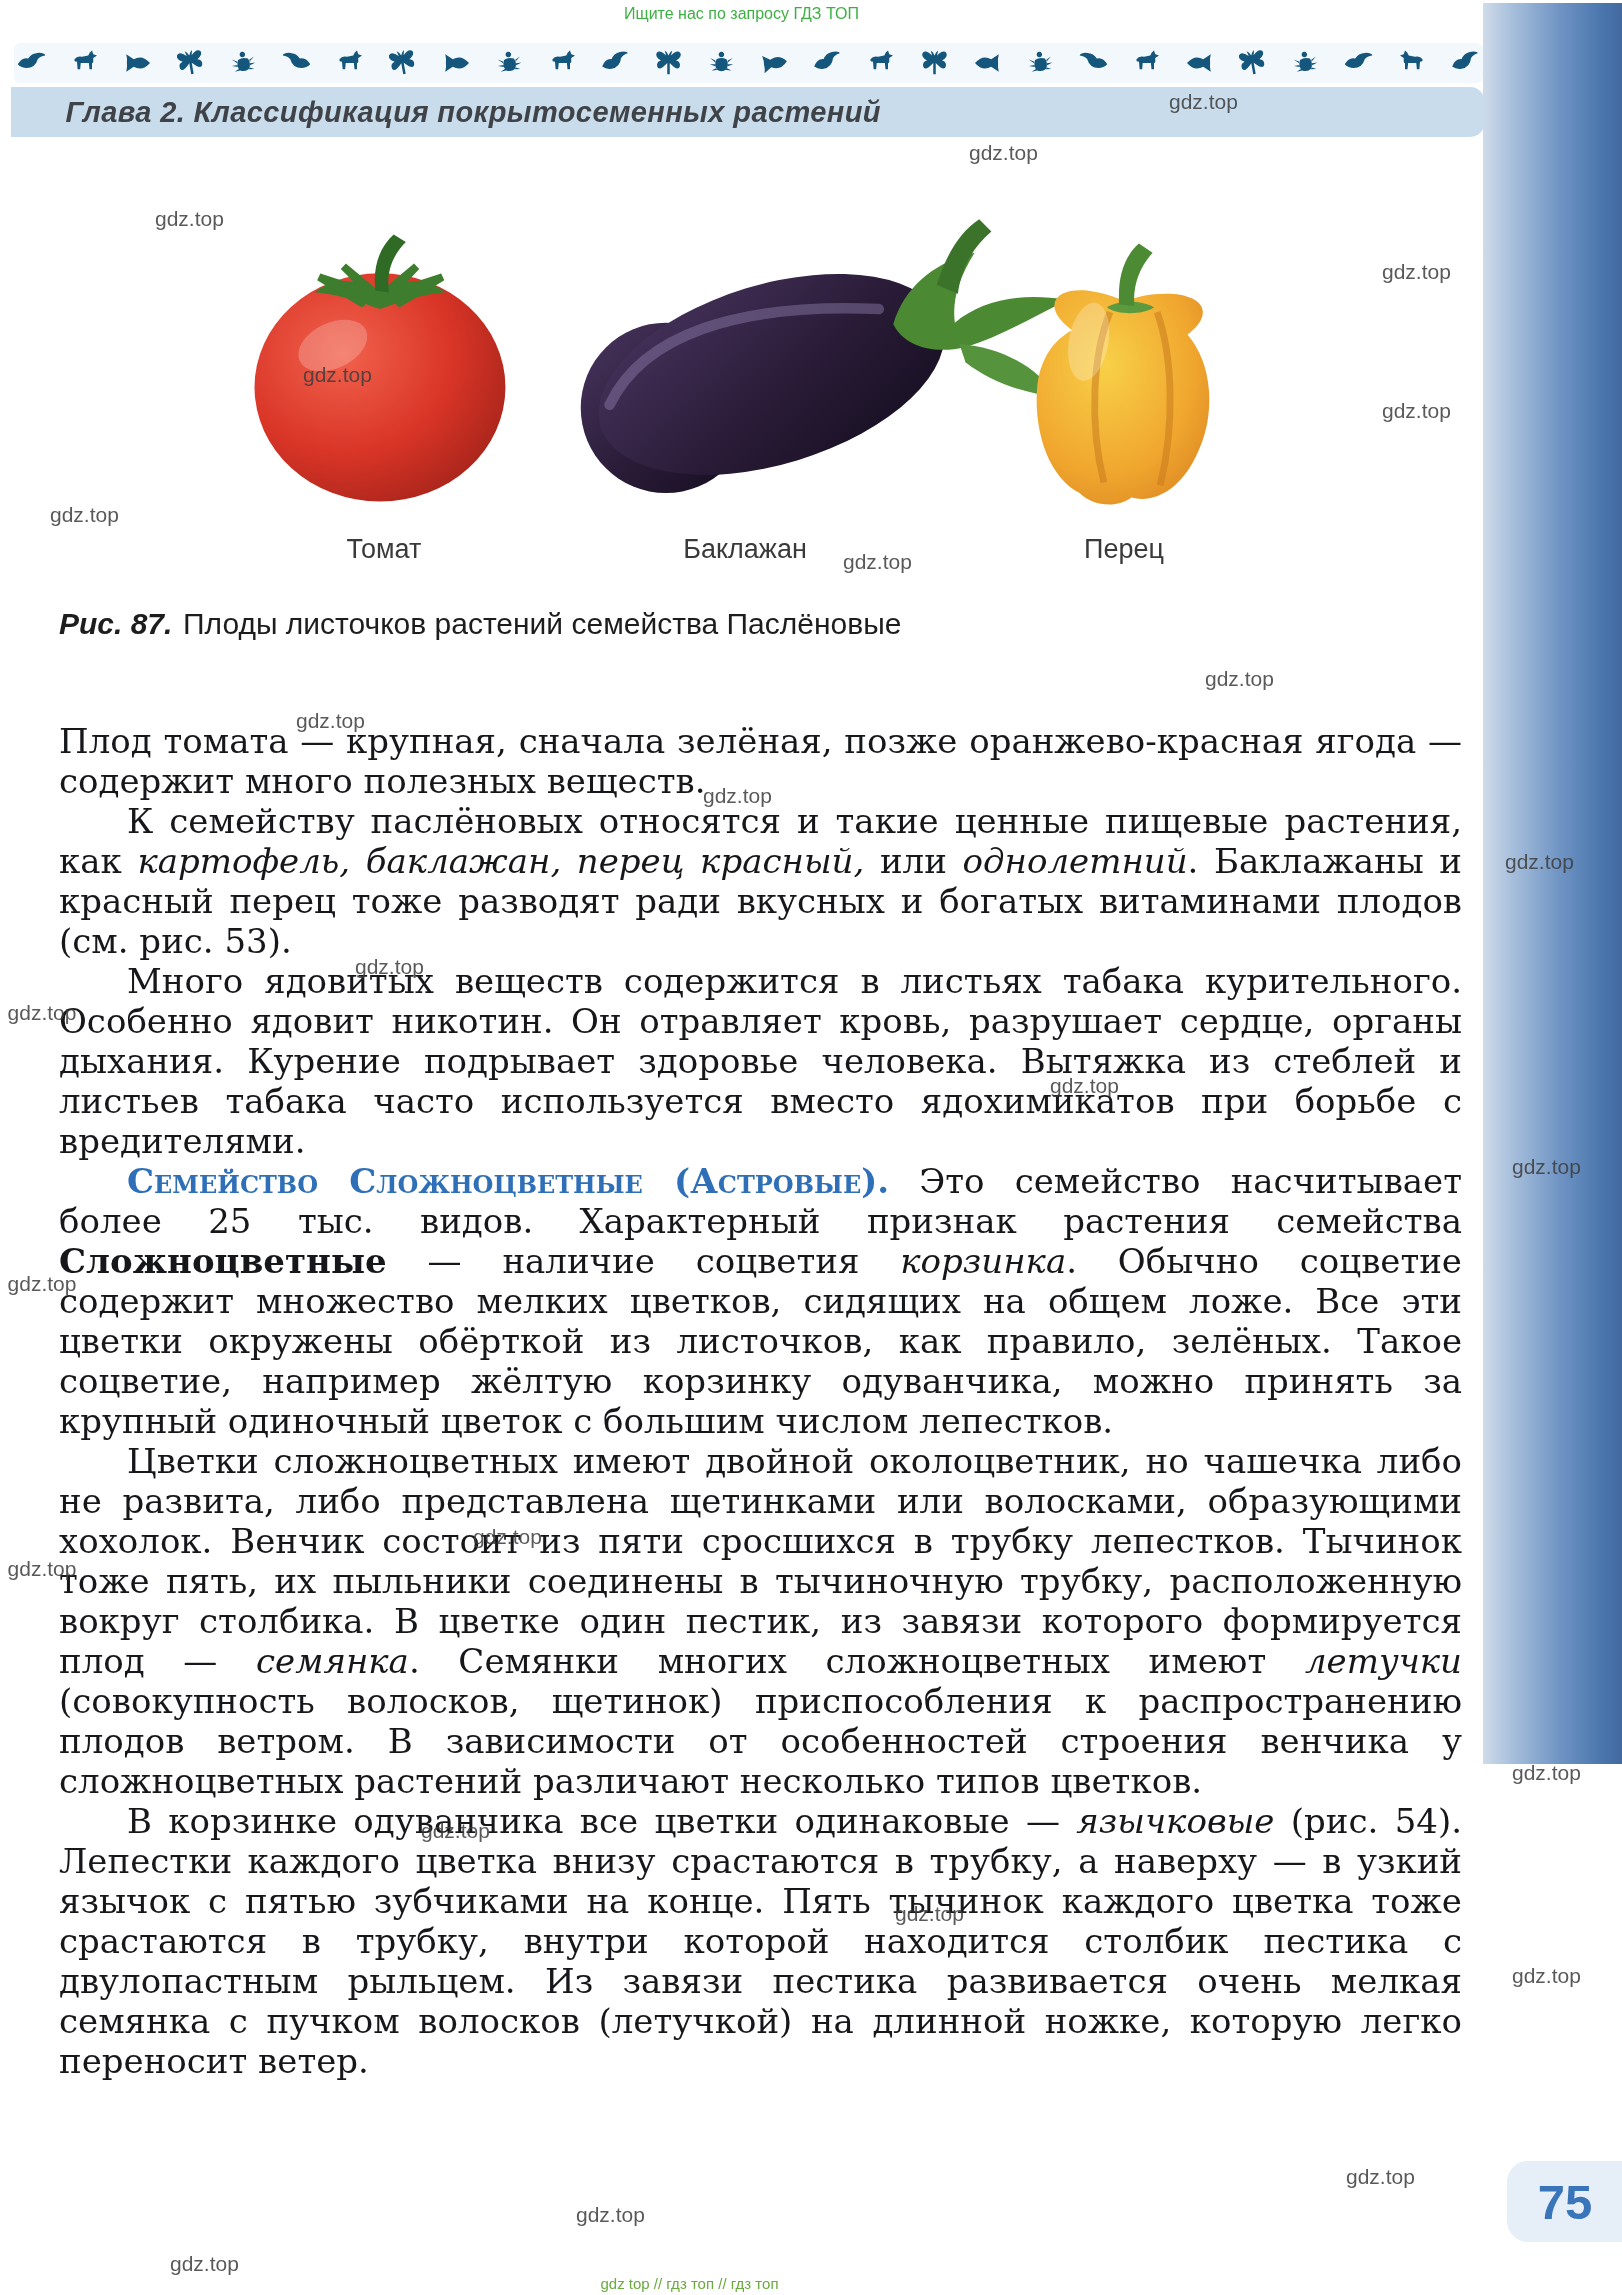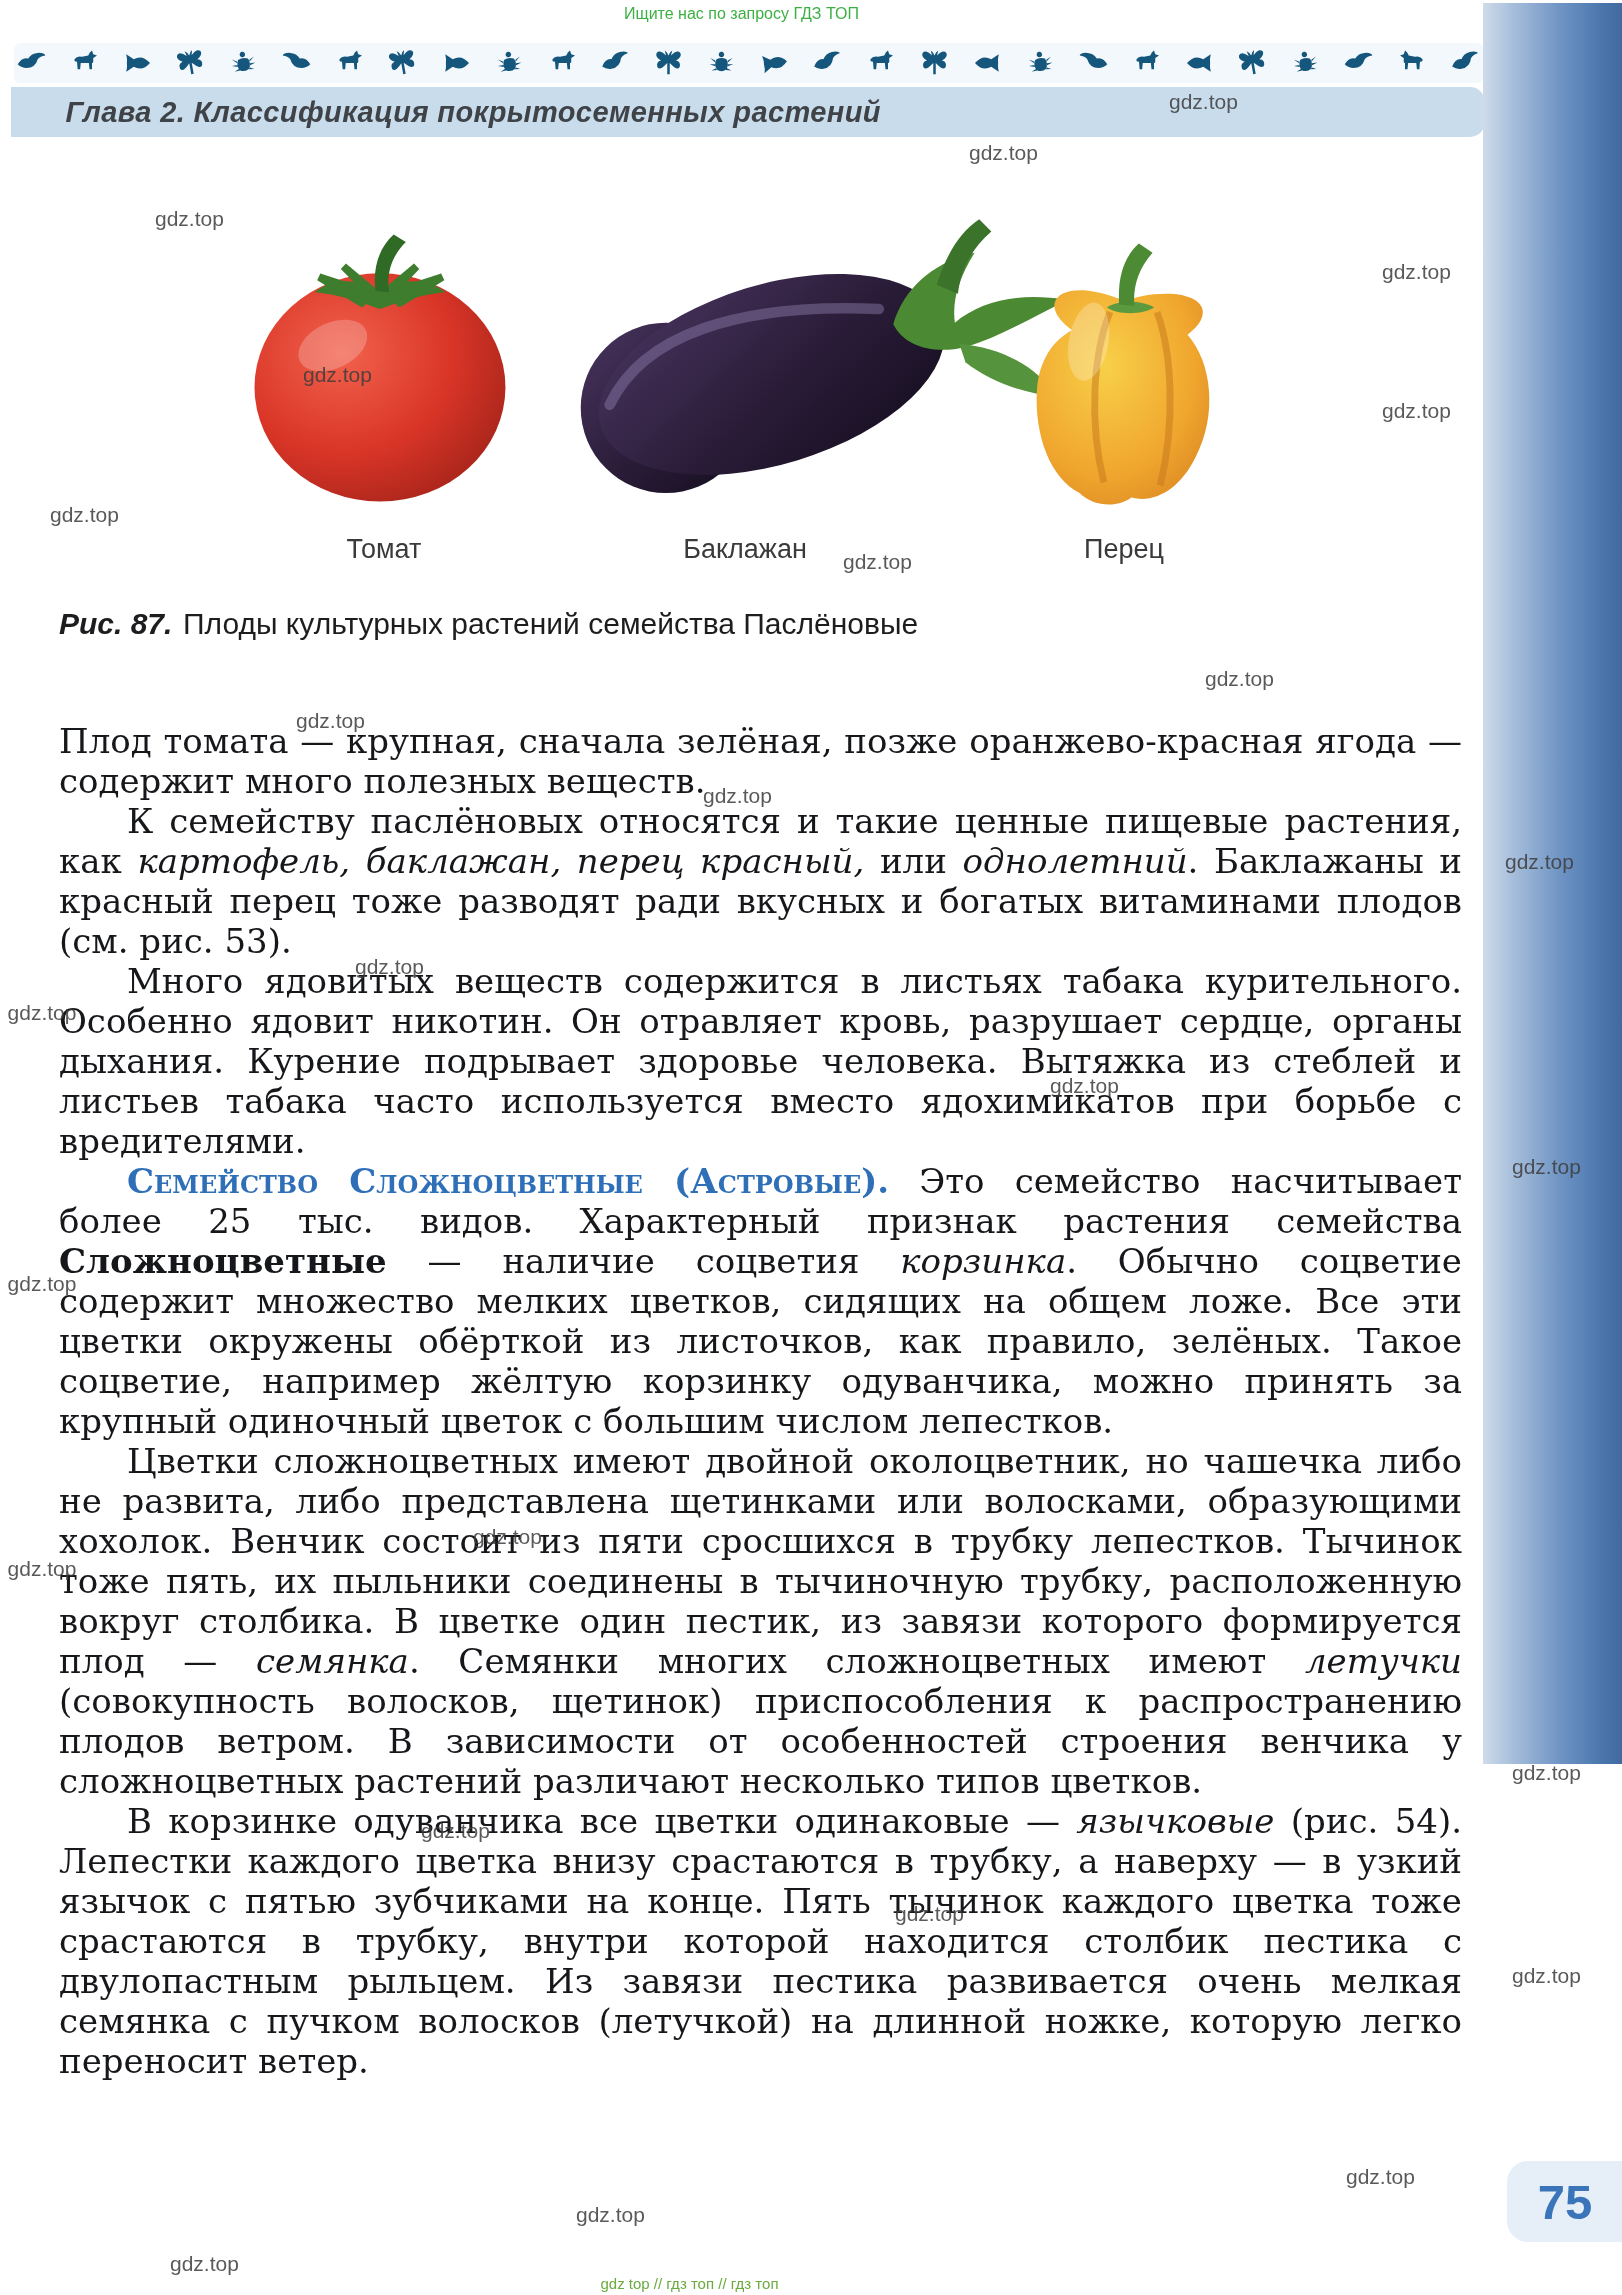--- a/index.html
+++ b/index.html
@@ -222,21 +222,21 @@
         <path d="M1302 186 C1300 150 1308 124 1328 106 L1346 118 C1328 138 1320 162 1322 188 Z" fill="#4c8b33"></path>
       </g>
     </svg>
 
     <span class="veg-label" style="left:255px">Томат</span>
     <span class="veg-label" style="left:616px">Баклажан</span>
     <span class="veg-label" style="left:995px">Перец</span>
   </div>
 
   <div class="caption">
-    <span class="lead">Рис. 87.</span><span>Плоды культурных растений семейства Паслёновые</span>
+    <span class="lead">Рис. 87.</span><span>Плоды листочков растений семейства Паслёновые</span>
   </div>
 
   <div class="body-text" id="body-text">
       <p class="noindent"><span>Плод томата — крупная, сначала зелёная, позже оранжево-красная ягода — содержит много полезных веществ.</span></p>
       <p><span>К семейству паслёновых относятся и такие ценные пищевые растения, как </span><span class="run-i">картофель, баклажан, перец красный,</span><span> или </span><span class="run-i">однолетний</span><span>. Баклажаны и красный перец тоже разводят ради вкусных и богатых витаминами плодов (см. рис. 53).</span></p>
       <p><span>Много ядовитых веществ содержится в листьях табака курительного. Особенно ядовит никотин. Он отравляет кровь, разрушает сердце, органы дыхания. Курение подрывает здоровье человека. Вытяжка из стеблей и листьев табака часто используется вместо ядохимикатов при борьбе с вредителями.</span></p>
       <p><span class="run-h">Семейство Сложноцветные (Астровые).</span><span> Это семейство насчитывает более 25 тыс. видов. Характерный признак растения семейства </span><span class="run-b">Сложноцветные</span><span> — наличие соцветия </span><span class="run-i">корзинка</span><span>. Обычно соцветие содержит множество мелких цветков, сидящих на общем ложе. Все эти цветки окружены обёрткой из листочков, как правило, зелёных. Такое соцветие, например жёлтую корзинку одуванчика, можно принять за крупный одиночный цветок с большим числом лепестков.</span></p>
       <p><span>Цветки сложноцветных имеют двойной околоцветник, но чашечка либо не развита, либо представлена щетинками или волосками, образующими хохолок. Венчик состоит из пяти сросшихся в трубку лепестков. Тычинок тоже пять, их пыльники соединены в тычиночную трубку, расположенную вокруг столбика. В цветке один пестик, из завязи которого формируется плод — </span><span class="run-i">семянка</span><span>. Семянки многих сложноцветных имеют </span><span class="run-i">летучки</span><span> (совокупность волосков, щетинок) приспособления к распространению плодов ветром. В зависимости от особенностей строения венчика у сложноцветных растений различают несколько типов цветков.</span></p>
       <p><span>В корзинке одуванчика все цветки одинаковые — </span><span class="run-i">язычковые</span><span> (рис. 54). Лепестки каждого цветка внизу срастаются в трубку, а наверху — в узкий язычок с пятью зубчиками на конце. Пять тычинок каждого цветка тоже срастаются в трубку, внутри которой находится столбик пестика с двулопастным рыльцем. Из завязи пестика развивается очень мелкая семянка с пучком волосков (летучкой) на длинной ножке, которую легко переносит ветер.</span></p>
     </div>

